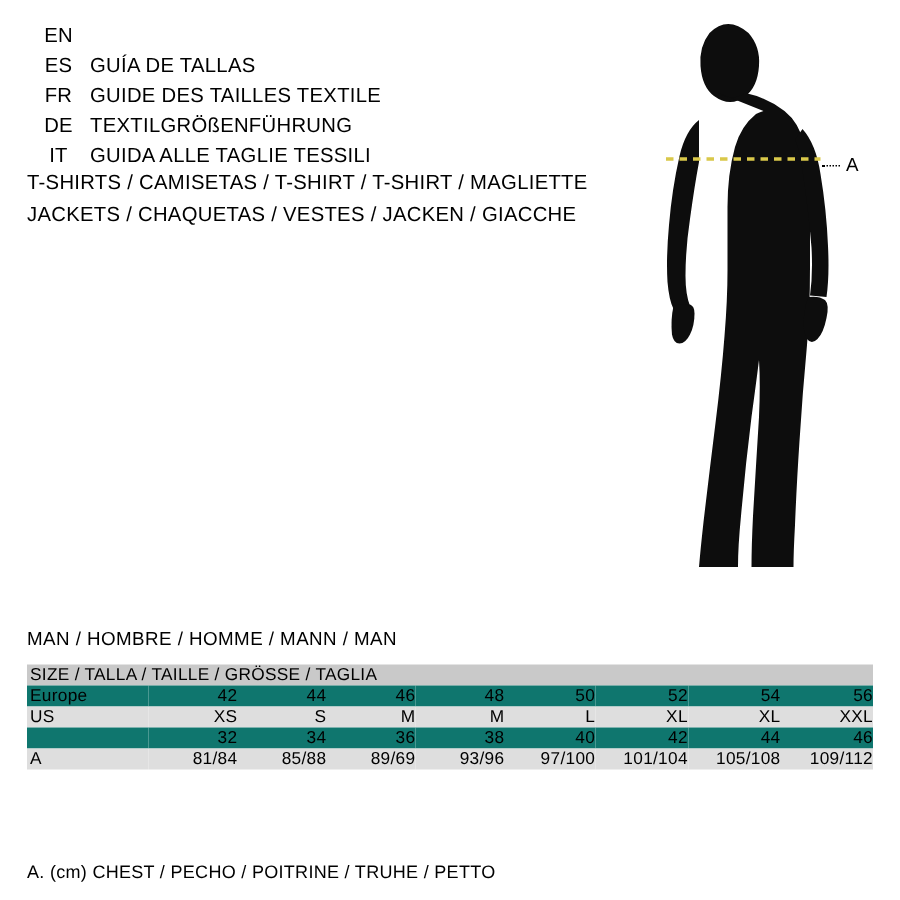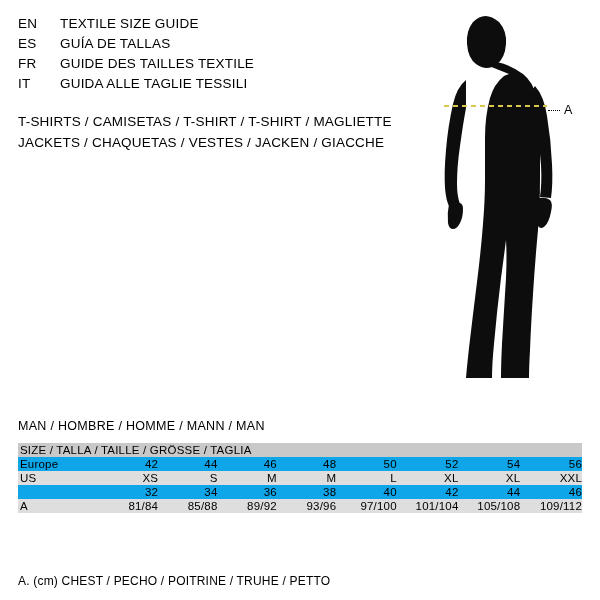--- a/index.html
+++ b/index.html
@@ -26,20 +26,21 @@
   .lang-row {
     display: flex;
     align-items: baseline;
     line-height: 20px;
     font-size: 13.5px;
     letter-spacing: .2px;
   }
   .lang-code {
     width: 42px;
     flex: 0 0 42px;
+    text-align: center;
   }
   .lang-text {
     white-space: nowrap;
   }
 
   
   .cat-block {
     position: absolute;
     top: 111px;
     left: 18px;
@@ -100,48 +101,51 @@
     height: 14px;
     vertical-align: middle;
     letter-spacing: .2px;
   }
   .row-head td {
     background: #c9c9c9;
     height: 17px;
     font-size: 11.5px;
   }
   .row-grey td { background: #dedede; }
-  .row-light td { background: #0ea5e9; }
+  .row-light td { background: #0f766e; }
   .col-label { width: 88px; padding-left: 2px !important; }
   .cell { width: 66px; text-align: right; }
 
   .footnote {
     position: absolute;
     left: 18px;
     top: 574px;
     font-size: 12px;
     letter-spacing: .2px;
     white-space: nowrap;
   }
 </style>
 </head>
 <body>
 
 <div class="lang-block">
   <div class="lang-row">
     <span class="lang-code">EN</span>
-    <span class="lang-text">TEXTILE SIZE GUIDE</span>
   </div>
   <div class="lang-row">
     <span class="lang-code">ES</span>
     <span class="lang-text">GUÍA DE TALLAS</span>
   </div>
   <div class="lang-row">
     <span class="lang-code">FR</span>
     <span class="lang-text">GUIDE DES TAILLES TEXTILE</span>
+  </div>
+  <div class="lang-row">
+    <span class="lang-code">DE</span>
+    <span class="lang-text">TEXTILGRÖßENFÜHRUNG</span>
   </div>
   <div class="lang-row">
     <span class="lang-code">IT</span>
     <span class="lang-text">GUIDA ALLE TAGLIE TESSILI</span>
   </div>
 </div>
 
 <div class="cat-block">
   <div class="cat-line">T-SHIRTS / CAMISETAS / T-SHIRT / T-SHIRT / MAGLIETTE</div>
   <div class="cat-line">JACKETS / CHAQUETAS / VESTES / JACKEN / GIACCHE</div>
@@ -233,21 +237,21 @@
       <td class="cell">38</td>
       <td class="cell">40</td>
       <td class="cell">42</td>
       <td class="cell">44</td>
       <td class="cell">46</td>
     </tr>
     <tr class="row-grey">
       <td class="col-label">A</td>
       <td class="cell">81/84</td>
       <td class="cell">85/88</td>
-      <td class="cell">89/92</td>
+      <td class="cell">89/69</td>
       <td class="cell">93/96</td>
       <td class="cell">97/100</td>
       <td class="cell">101/104</td>
       <td class="cell">105/108</td>
       <td class="cell">109/112</td>
     </tr>
   </tbody>
 </table>
 
 <div class="footnote">A. (cm) CHEST / PECHO / POITRINE / TRUHE / PETTO</div>

